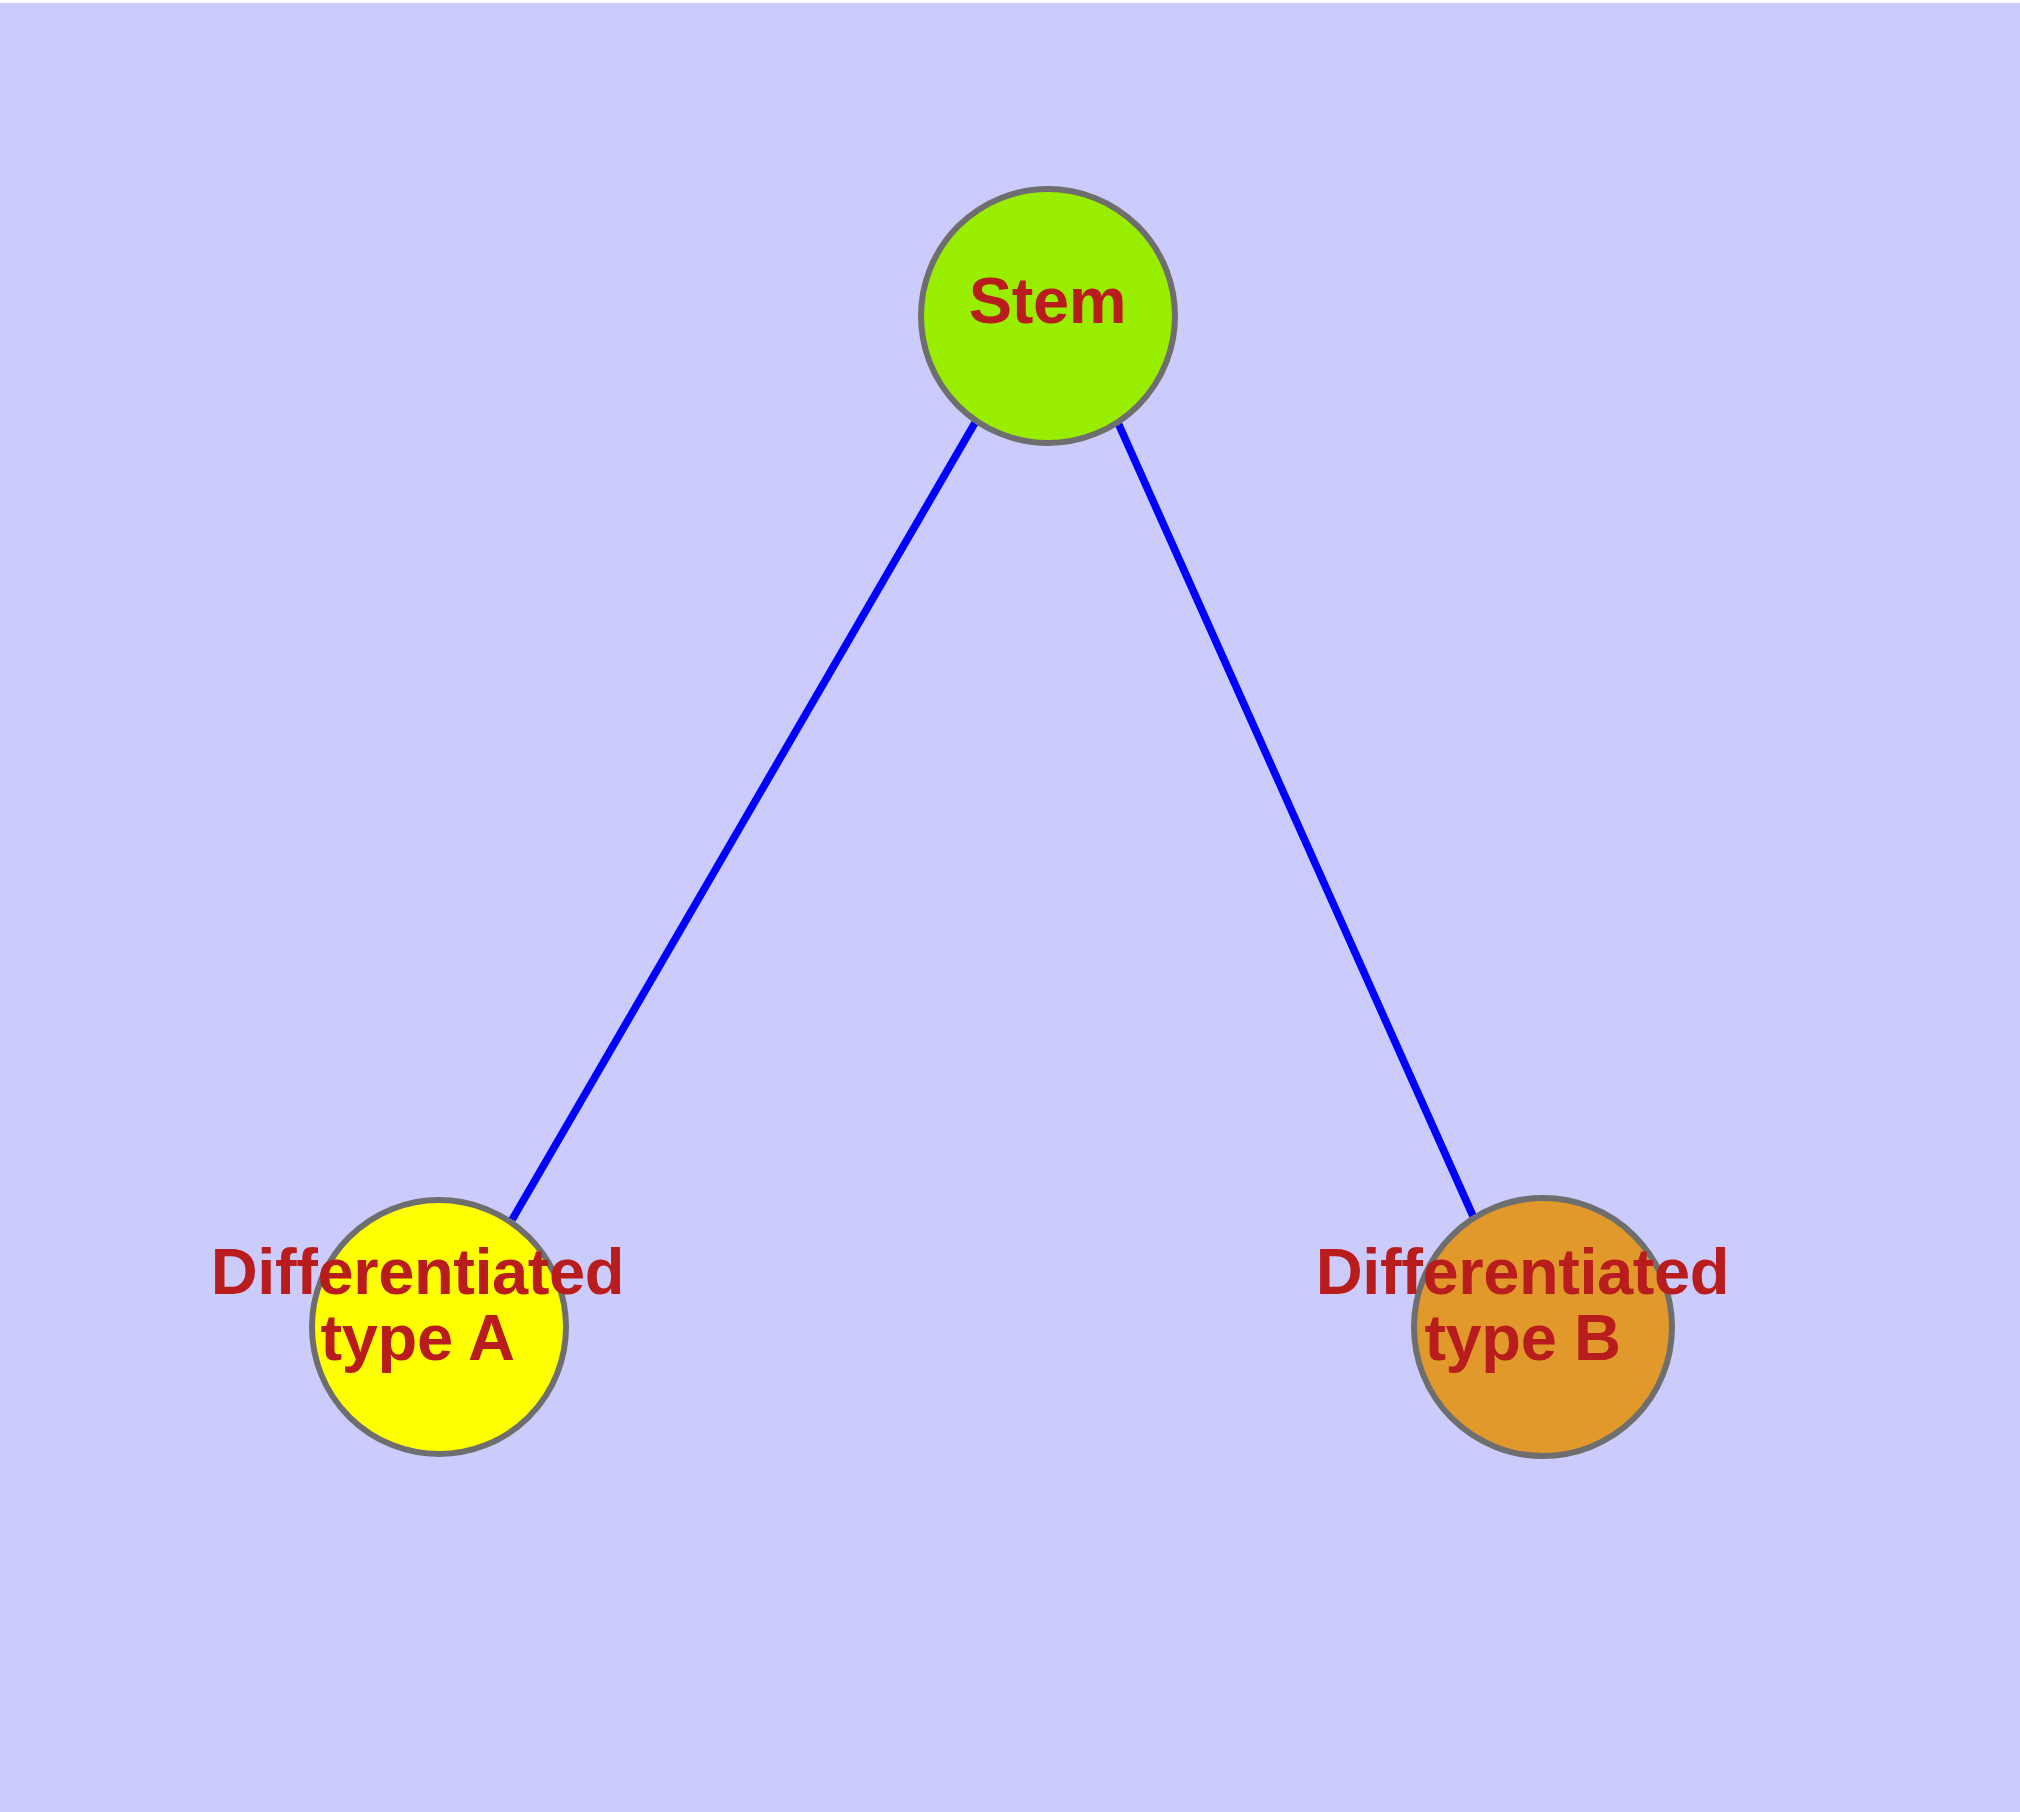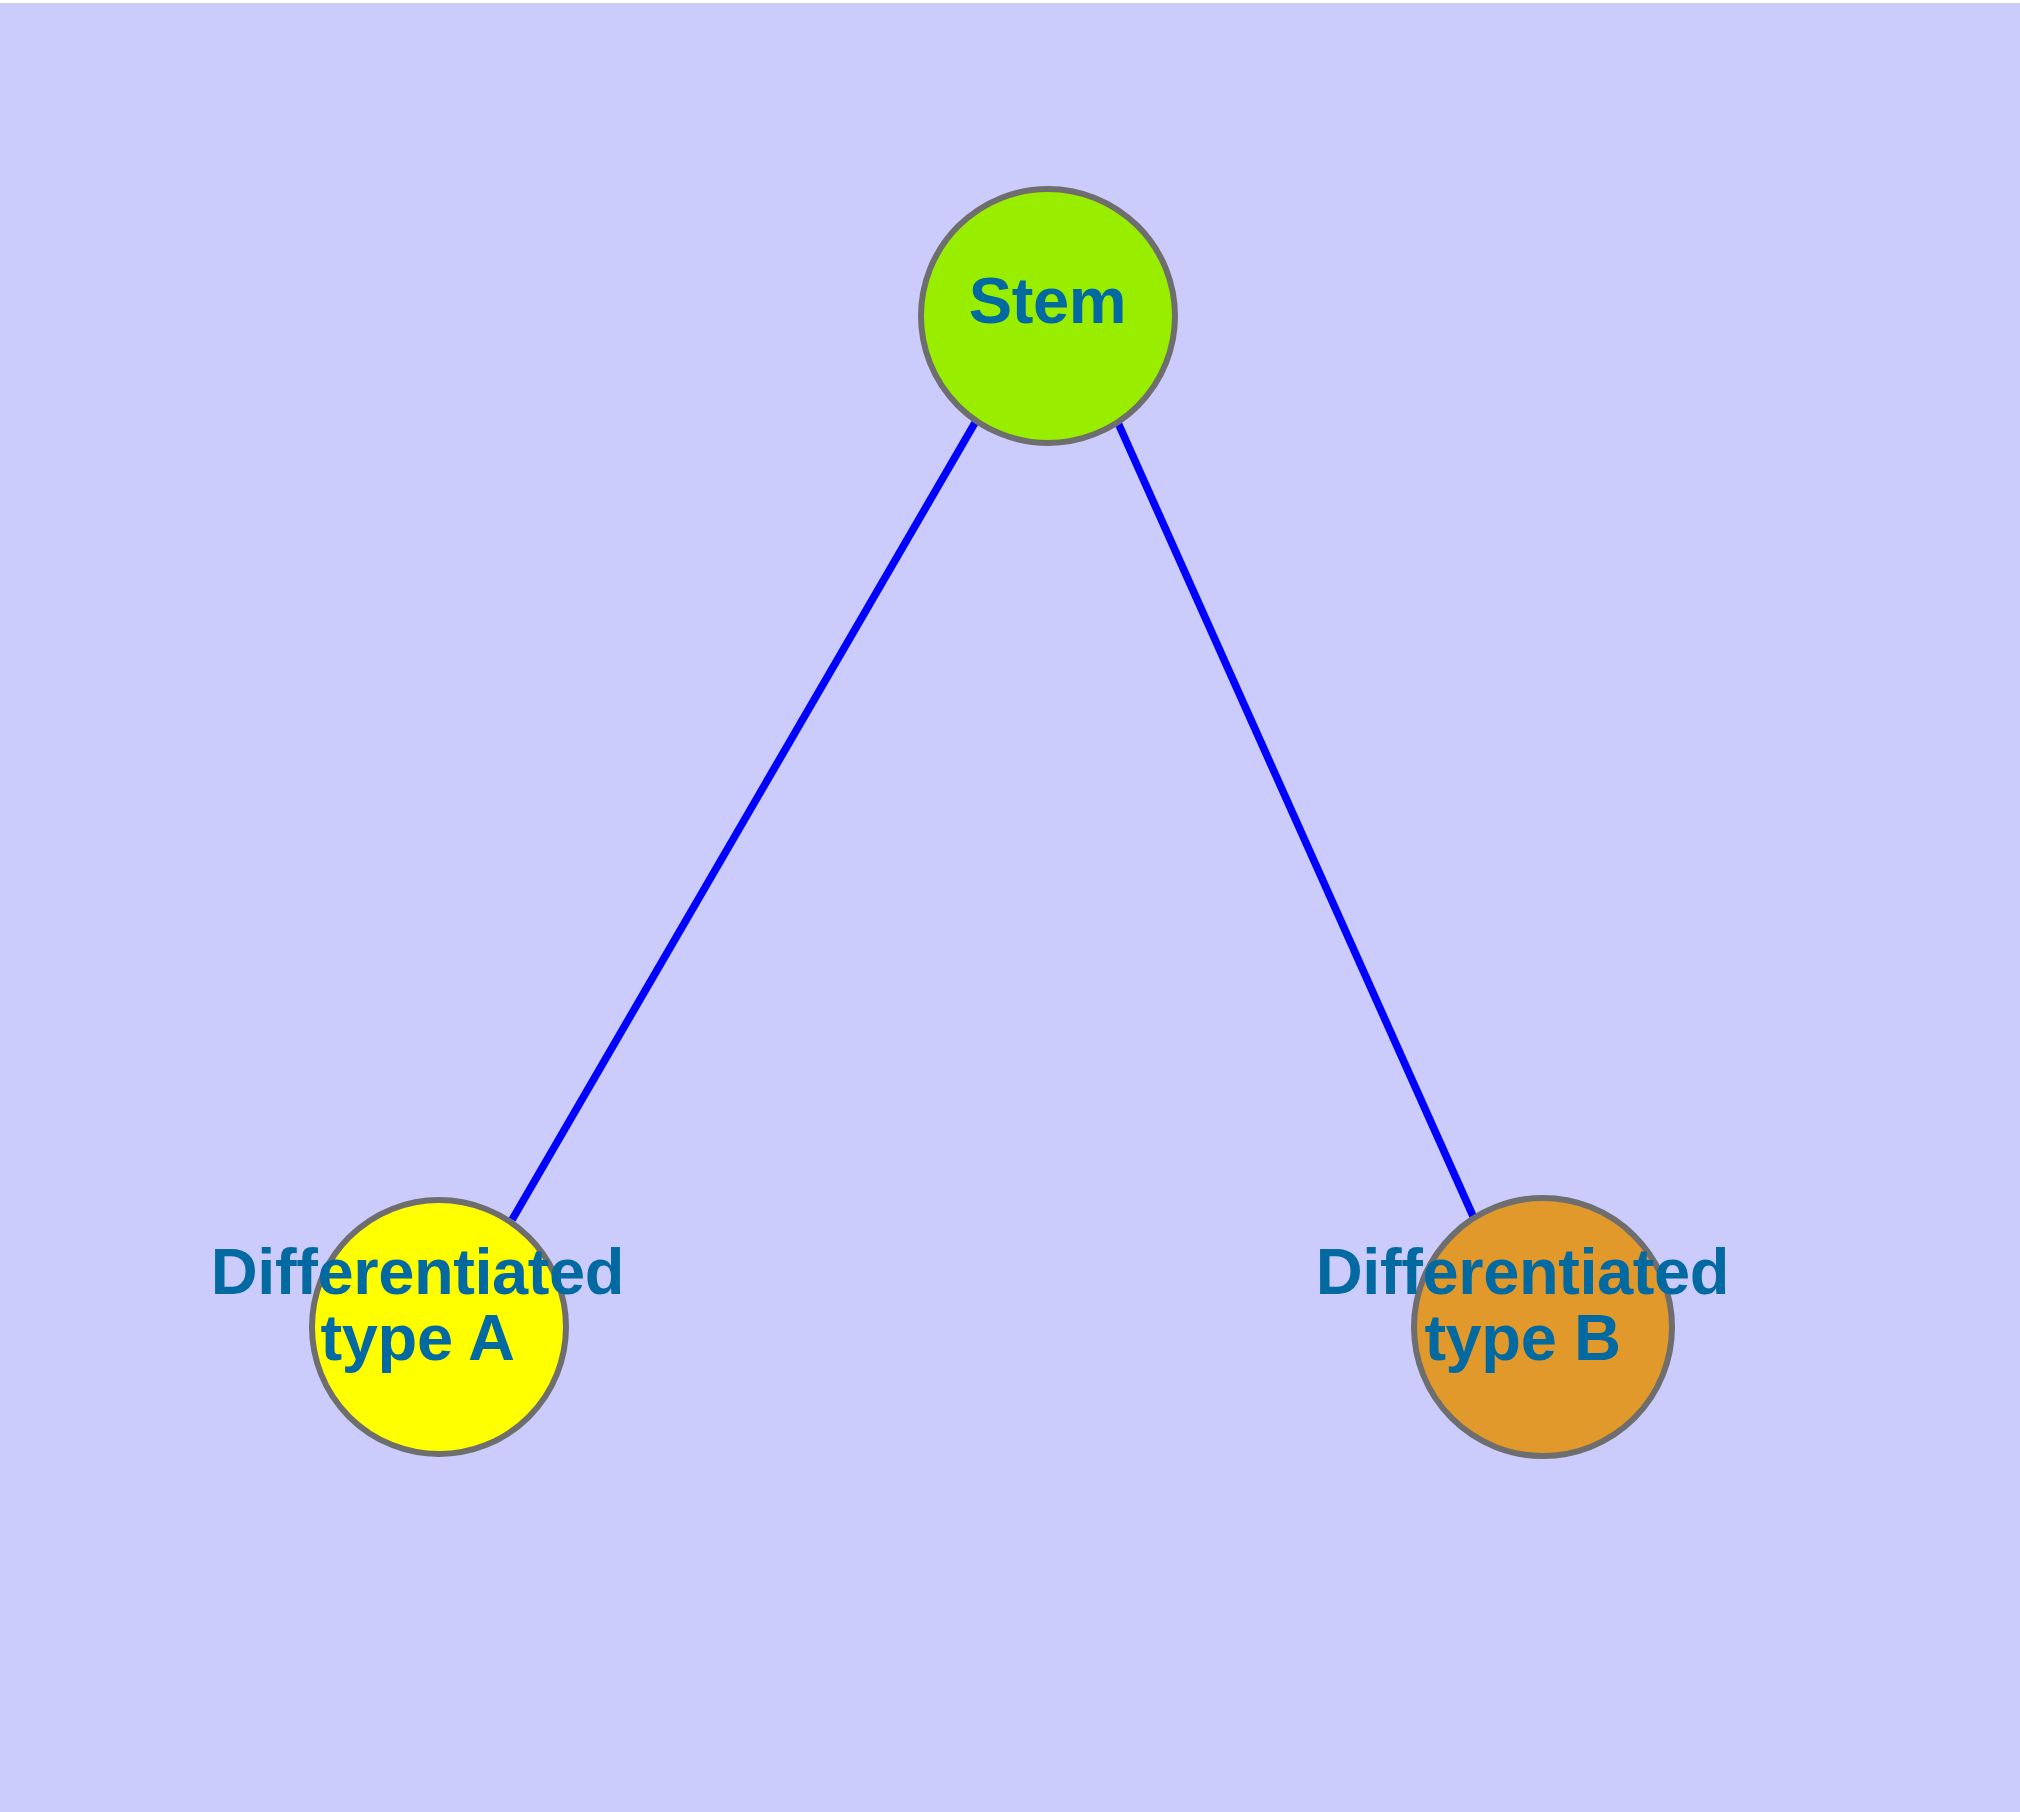--- a/index.html
+++ b/index.html
@@ -54,21 +54,21 @@
   .node-type-b {
     left: 1411px;
     top: 1195px;
     width: 264px;
     height: 264px;
   }
   .node-label {
     position: absolute;
     text-align: center;
     font-weight: bold;
-    color: #0369a1;
+    color: #b91c1c;
     line-height: 1.02;
     white-space: pre-line;
     letter-spacing: -0.4px;
     pointer-events: none;
   }
   .label-stem {
     left: 793px;
     top: 268px;
     width: 509px;
     font-size: 65px;

